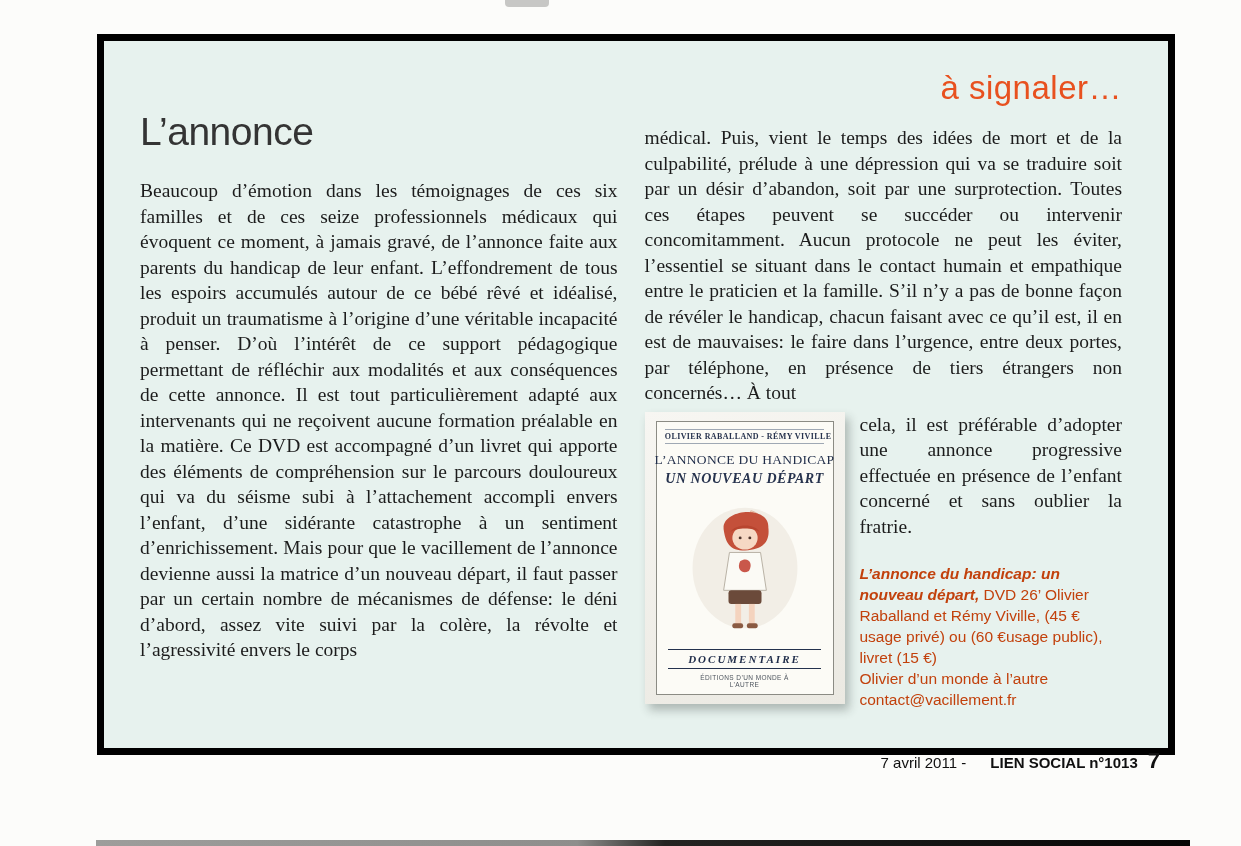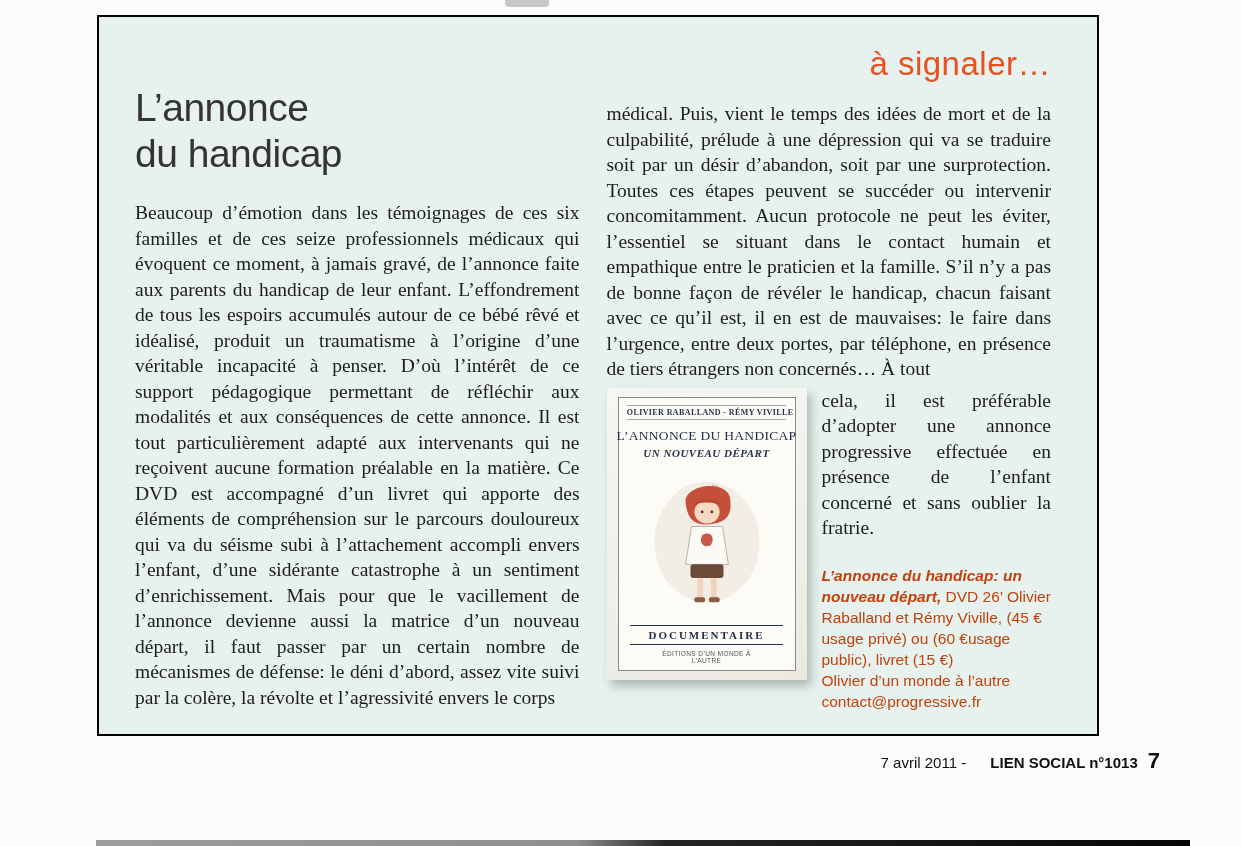--- a/index.html
+++ b/index.html
@@ -9,25 +9,25 @@
     height: 846px;
     background: #fcfcfa;
     position: relative;
     overflow: hidden;
     font-family: "Liberation Serif", serif;
   }
 
   .panel {
     position: absolute;
     left: 97px;
-    top: 15px;
-    width: 1002px;
+    top: 34px;
+    width: 1078px;
     height: 721px;
     background: #e7f2ee;
-    border: 2px solid #000000;
+    border: 7px solid #000000;
     box-sizing: border-box;
     padding: 20px 46px 0 36px;
   }
 
   .signal {
     text-align: right;
     font-family: "Liberation Sans", sans-serif;
     font-size: 33px;
     line-height: 38px;
     color: #e8511f;
@@ -108,21 +108,21 @@
     font-size: 13.5px;
     letter-spacing: 0.3px;
     color: #1f2c49;
     margin-top: 6px;
     white-space: nowrap;
   }
   .dvd-subtitle {
     font-family: "Liberation Serif", serif;
     font-style: italic;
     font-weight: bold;
-    font-size: 11px;
+    font-size: 14px;
     color: #27334e;
     margin-top: 3px;
     letter-spacing: 0.5px;
   }
   .dvd-art {
     flex: 1;
     display: flex;
     align-items: center;
     justify-content: center;
     width: 100%;
@@ -131,20 +131,21 @@
     width: 92%;
     text-align: center;
     border-top: 1.5px solid #24314d;
     border-bottom: 1.5px solid #24314d;
     padding: 3px 0;
     font-family: "Liberation Serif", serif;
     font-weight: bold;
     font-size: 11px;
     letter-spacing: 2px;
     color: #1f2c49;
+    font-style: italic;
   }
   .dvd-publisher {
     font-family: "Liberation Sans", sans-serif;
     font-size: 6.5px;
     letter-spacing: 0.4px;
     color: #4e555e;
     text-align: center;
     margin: 5px 0 3px 0;
     width: 70%;
   }
@@ -200,21 +201,21 @@
 </head>
 <body>
 
 <div class="panel">
 
   <div class="signal">à signaler…</div>
 
   <div class="columns">
 
     <div class="col">
-      <h1 class="article-title"><span>L’annonce</span><br><span>du handicap</span></h1>
+      <h1 class="article-title"><span>L’annonce</span><br></h1>
       <p class="body-text left-body">Beaucoup d’émotion dans les témoignages de ces six familles et de ces seize professionnels médicaux qui évoquent ce moment, à jamais gravé, de l’annonce faite aux parents du handicap de leur enfant. L’effondrement de tous les espoirs accumulés autour de ce bébé rêvé et idéalisé, produit un traumatisme à l’origine d’une véritable incapacité à penser. D’où l’intérêt de ce support pédagogique permettant de réfléchir aux modalités et aux conséquences de cette annonce. Il est tout particulièrement adapté aux intervenants qui ne reçoivent aucune formation préalable en la matière. Ce DVD est accompagné d’un livret qui apporte des éléments de compréhension sur le parcours douloureux qui va du séisme subi à l’attachement accompli envers l’enfant, d’une sidérante catastrophe à un sentiment d’enrichissement. Mais pour que le vacillement de l’annonce devienne aussi la matrice d’un nouveau départ, il faut passer par un certain nombre de mécanismes de défense: le déni d’abord, assez vite suivi par la colère, la révolte et l’agressivité envers le corps</p>
     </div>
 
     <div class="col">
       <p class="body-text right-body-top">médical. Puis, vient le temps des idées de mort et de la culpabilité, prélude à une dépression qui va se traduire soit par un désir d’abandon, soit par une surprotection. Toutes ces étapes peuvent se succéder ou intervenir concomitamment. Aucun protocole ne peut les éviter, l’essentiel se situant dans le contact humain et empathique entre le praticien et la famille. S’il n’y a pas de bonne façon de révéler le handicap, chacun faisant avec ce qu’il est, il en est de mauvaises: le faire dans l’urgence, entre deux portes, par téléphone, en présence de tiers étrangers non concernés… À tout</p>
 
       <div class="media-row">
 
         <div class="dvd-photo">
           <div class="dvd-cover">
@@ -243,21 +244,21 @@
                 <rect x="62" y="127" width="11" height="5" rx="2" fill="#8a5a42"></rect>
               </svg>
             </div>
             <div class="dvd-genre-box"><span>DOCUMENTAIRE</span></div>
             <div class="dvd-publisher">ÉDITIONS D’UN MONDE À L’AUTRE</div>
           </div>
         </div>
 
         <div class="beside">
           <p class="body-text right-body-beside">cela, il est préférable d’adopter une annonce progressive effectuée en présence de l’enfant concerné et sans oublier la fratrie.</p>
-          <p class="dvd-caption"><span class="cap-lead">L’annonce du handicap: un nouveau départ,</span><span> DVD 26’ Olivier Raballand et Rémy Viville, (45 € usage privé) ou (60 €usage public), livret (15 €)</span><br><span>Olivier d’un monde à l’autre</span><br><span>contact@progressive.fr</span></p>
+          <p class="dvd-caption"><span class="cap-lead">L’annonce du handicap: un nouveau départ,</span><span> DVD 26’ Olivier Raballand et Rémy Viville, (45 € usage privé) ou (60 €usage public), livret (15 €)</span><br><span>Olivier d’un monde à l’autre</span><br><span>contact@vacillement.fr</span></p>
         </div>
 
       </div>
     </div>
 
   </div>
 </div>
 
 <div class="page-footer"><span>7 avril 2011 - </span><span class="footer-journal">LIEN SOCIAL n°1013</span><span class="footer-pagenum">7</span></div>
 

